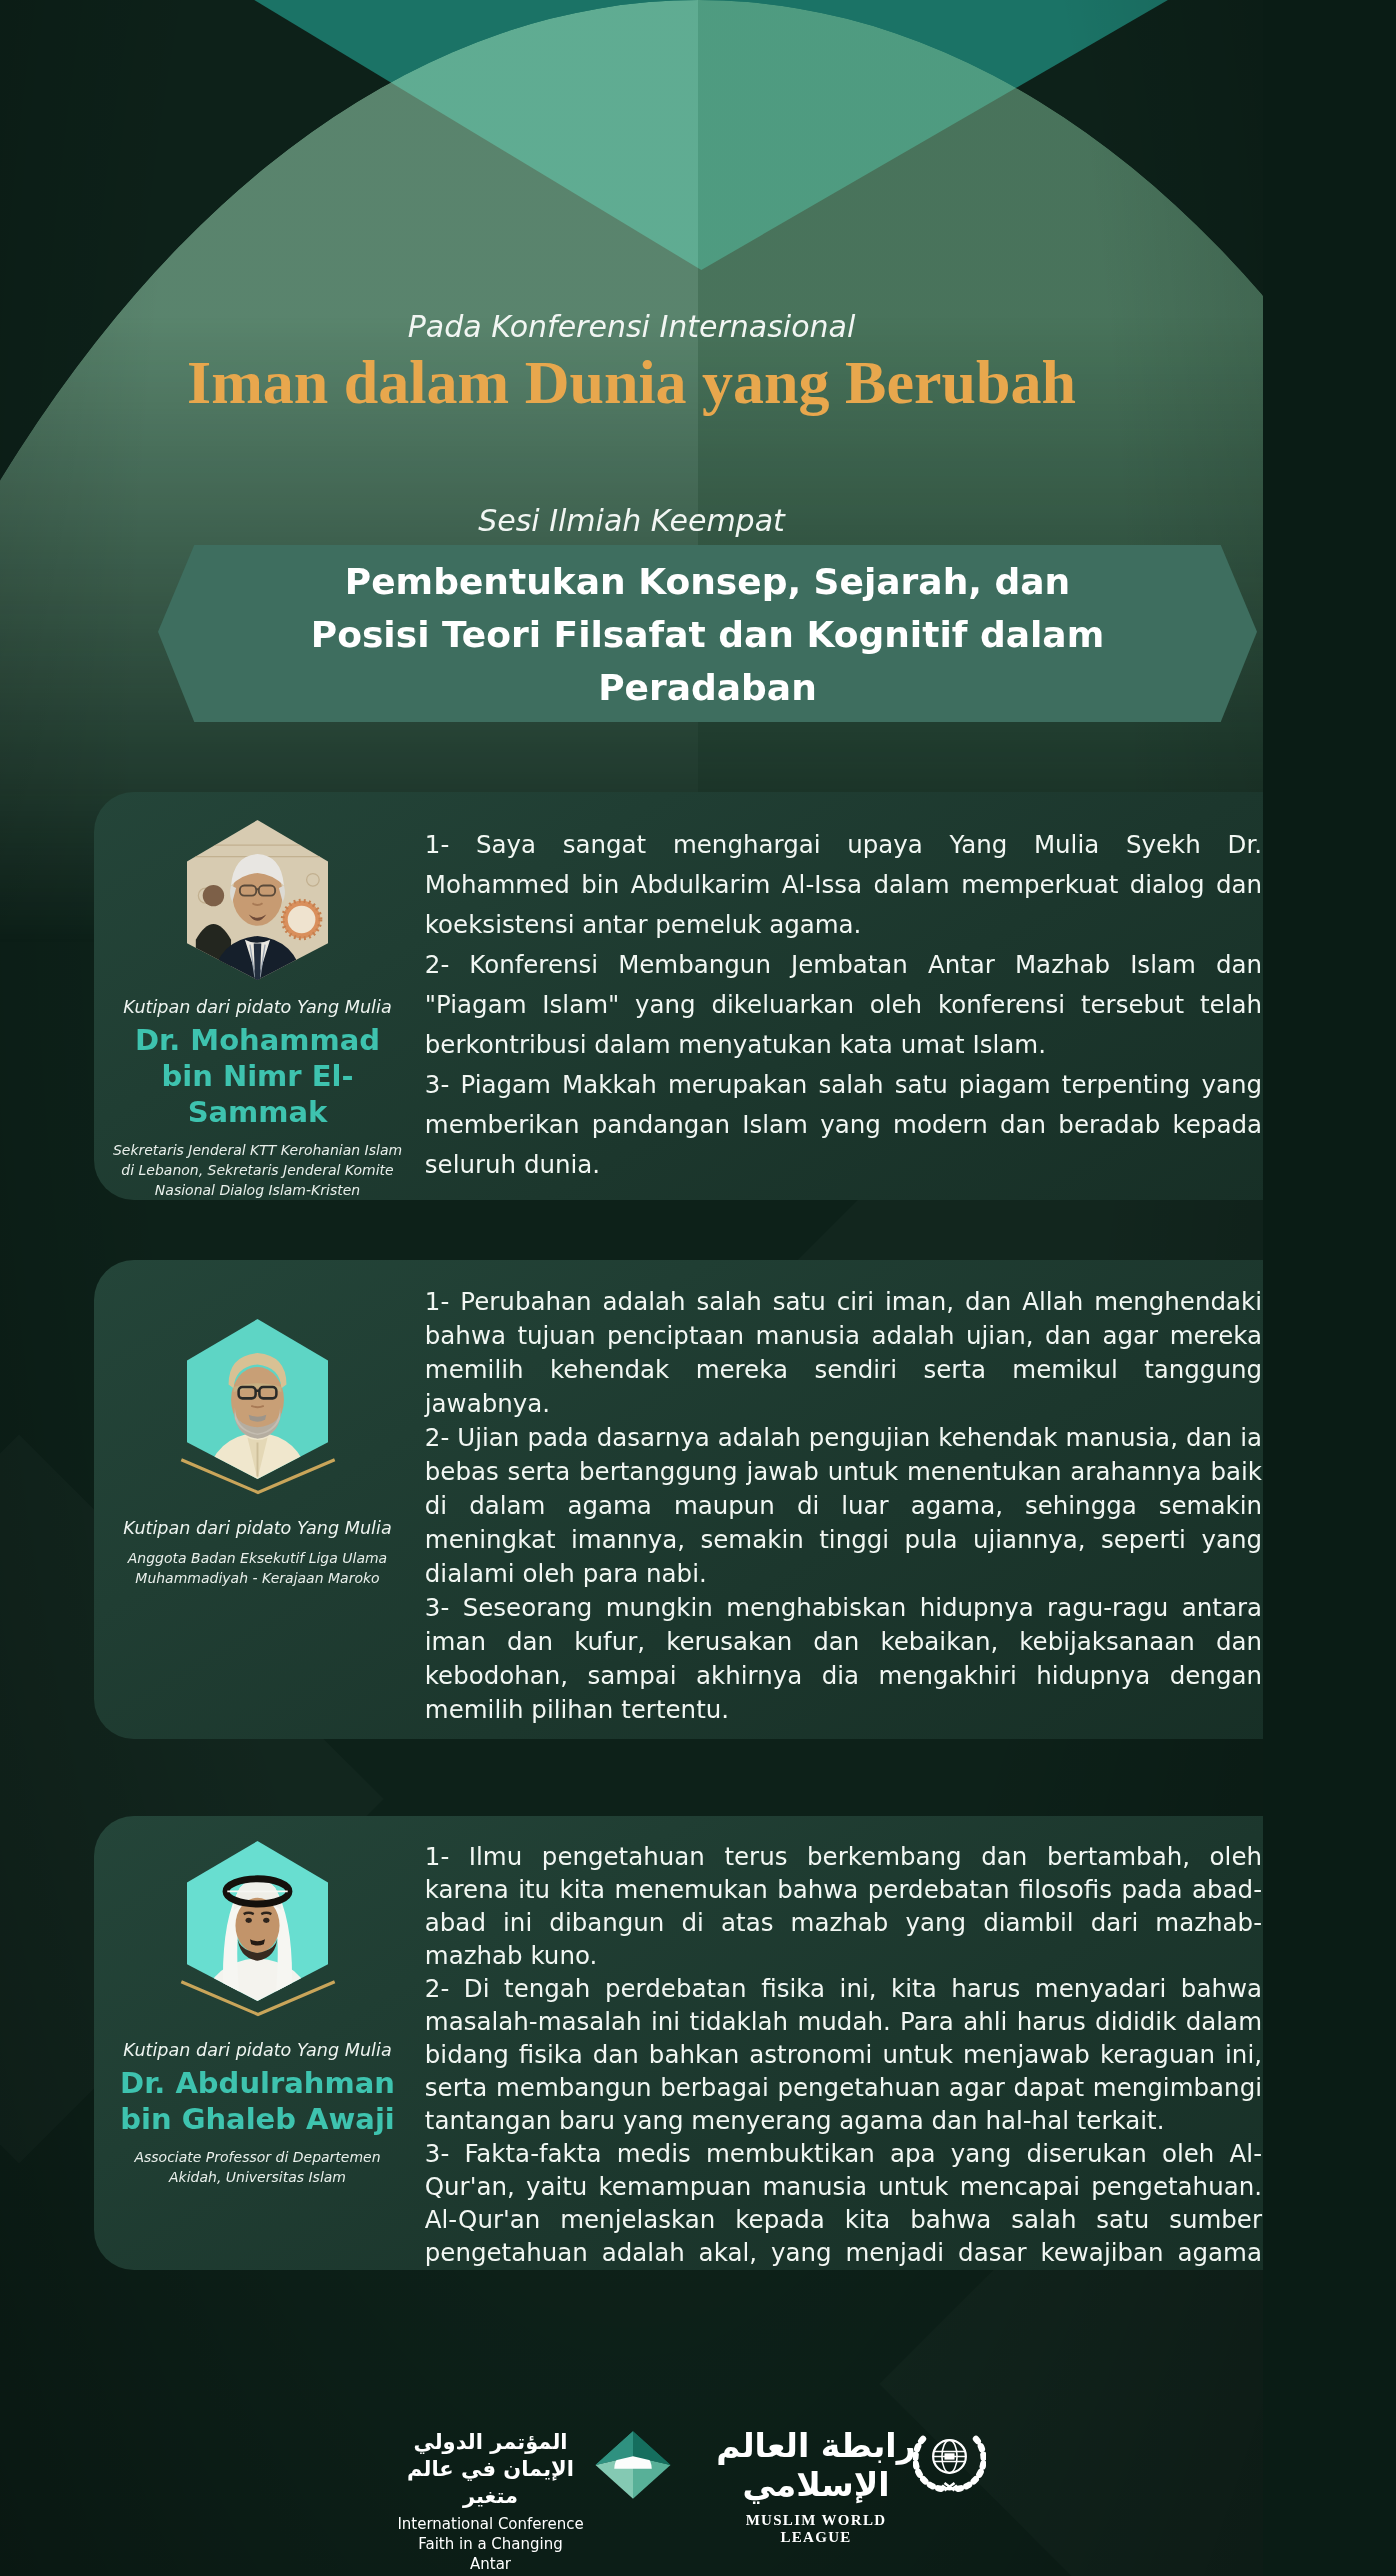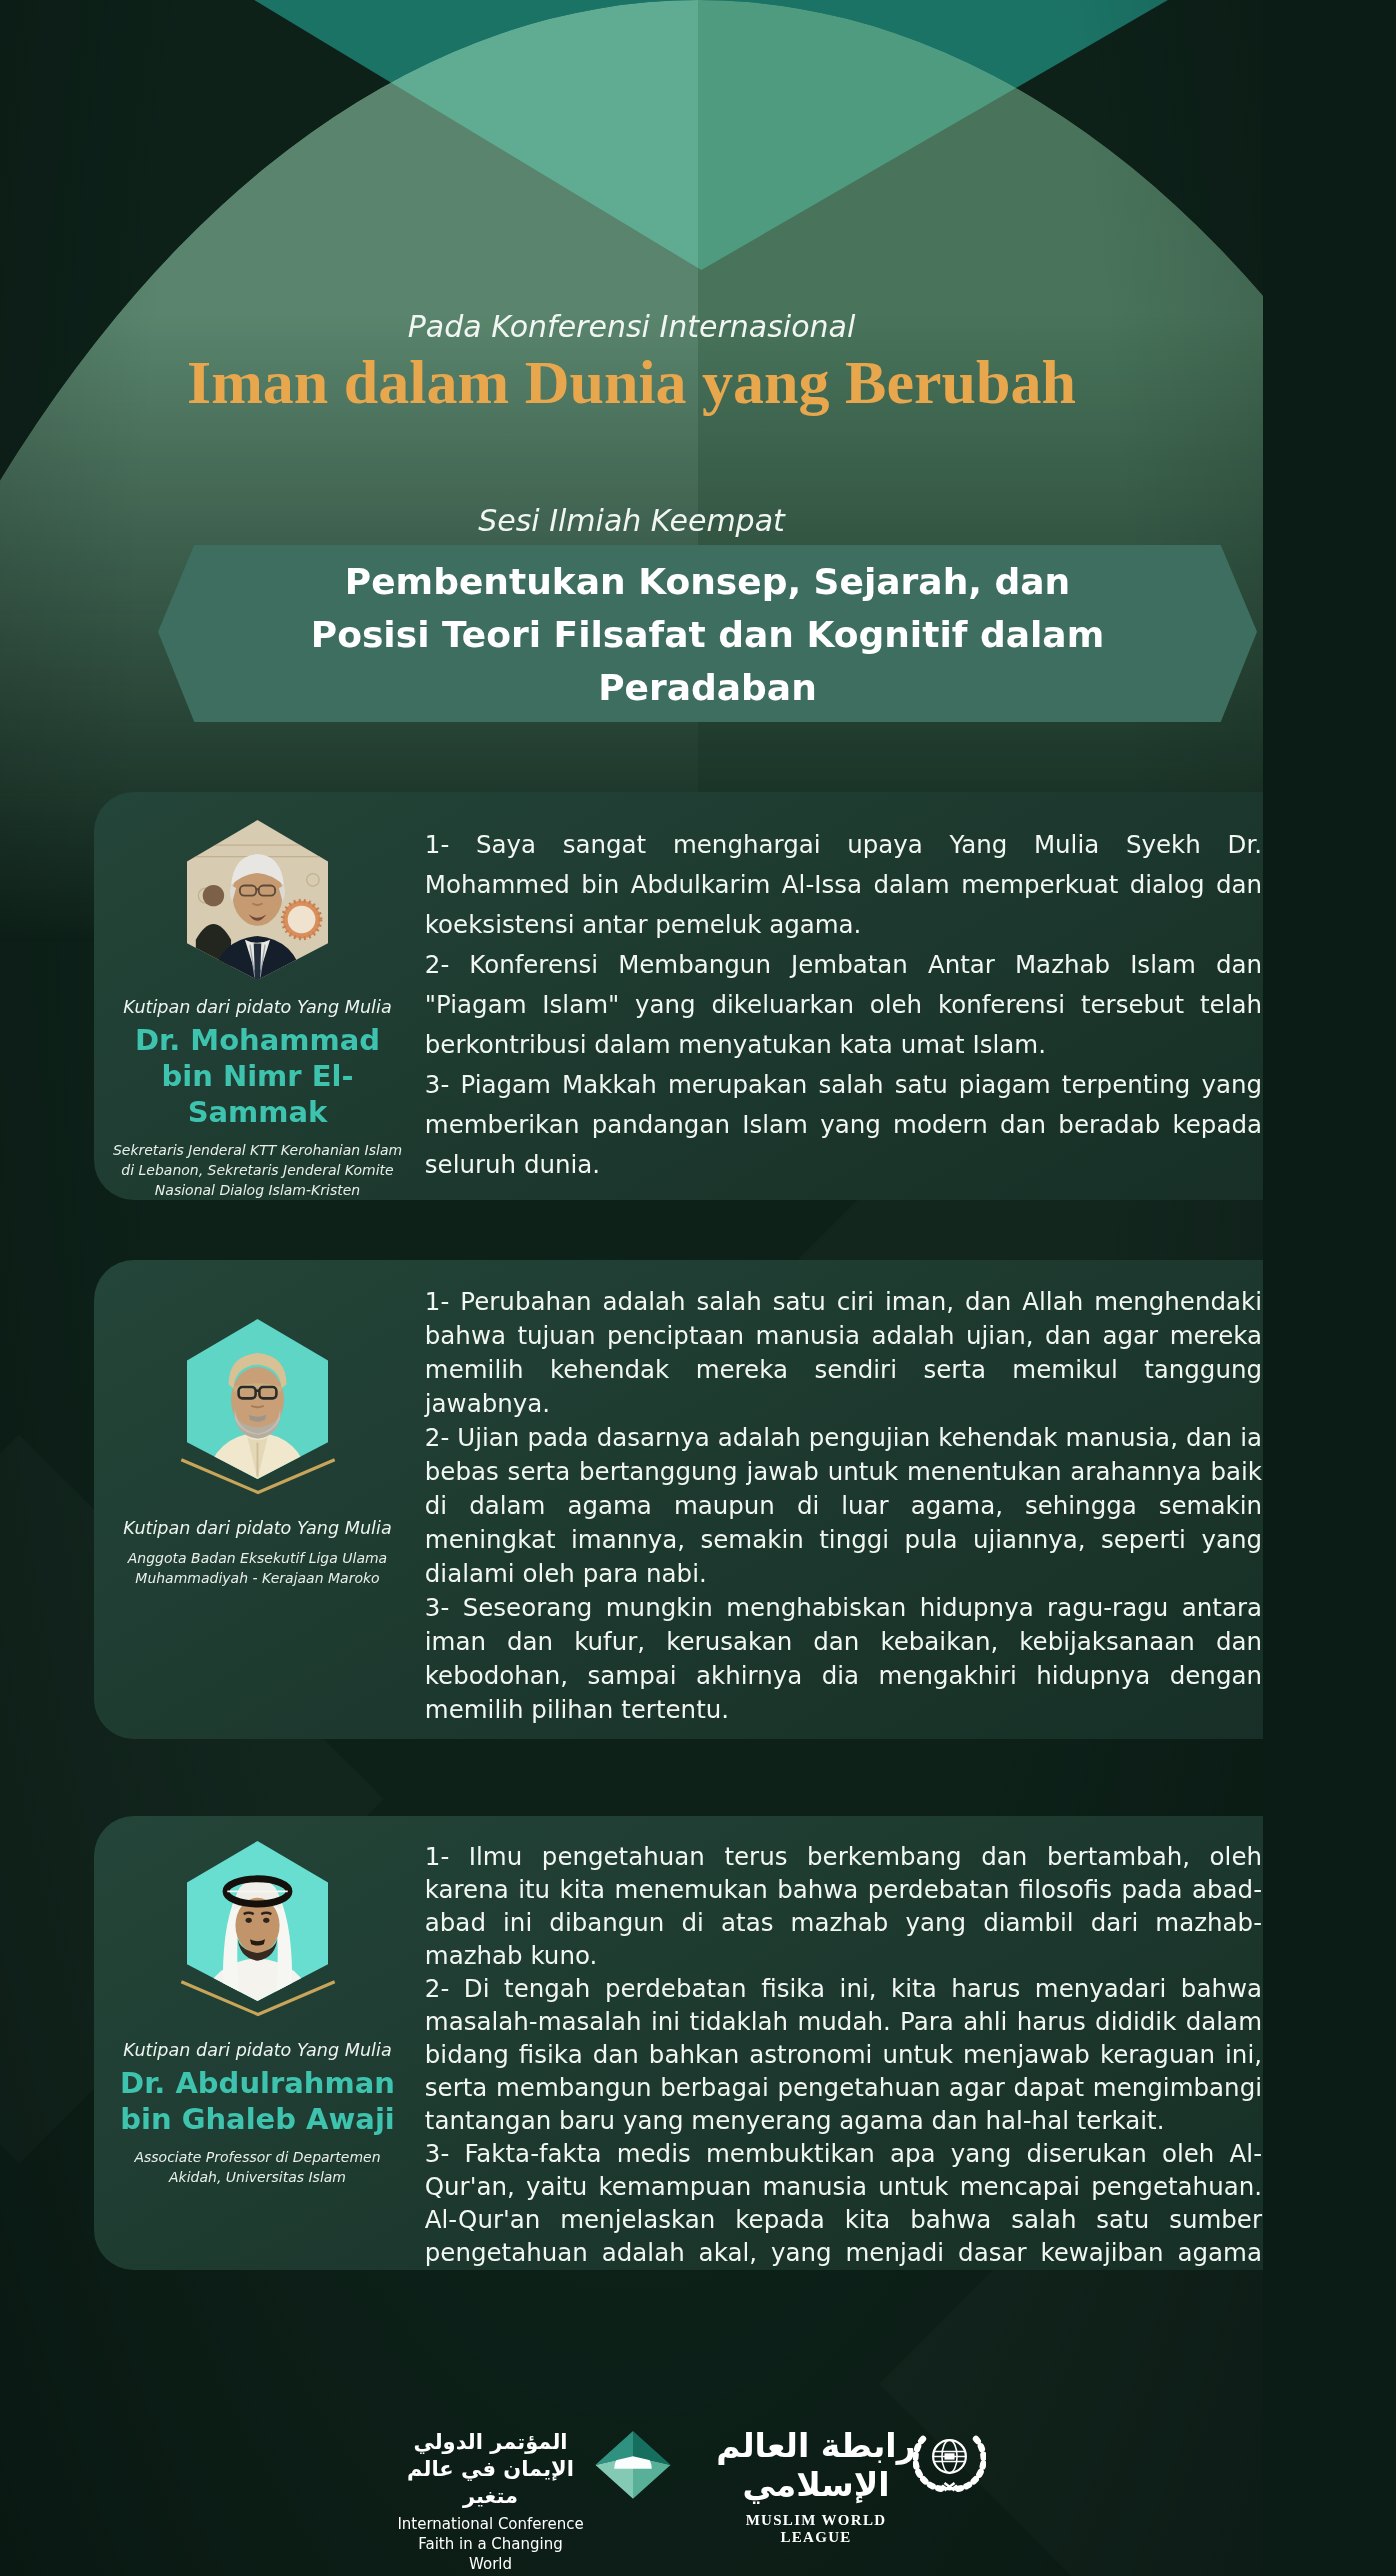--- a/index.html
+++ b/index.html
@@ -226,21 +226,21 @@
       <p>2- Di tengah perdebatan fisika ini, kita harus menyadari bahwa masalah-masalah ini tidaklah mudah. Para ahli harus dididik dalam bidang fisika dan bahkan astronomi untuk menjawab keraguan ini, serta membangun berbagai pengetahuan agar dapat mengimbangi tantangan baru yang menyerang agama dan hal-hal terkait.</p>
       <p>3- Fakta-fakta medis membuktikan apa yang diserukan oleh Al-Qur'an, yaitu kemampuan manusia untuk mencapai pengetahuan. Al-Qur'an menjelaskan kepada kita bahwa salah satu sumber pengetahuan adalah akal, yang menjadi dasar kewajiban agama dan pembeda antara manusia yang dimuliakan dengan akalnya dan makhluk lainnya.</p>
     </div>
   </div>
 
   <div class="f-left">
     <div class="f-ar">المؤتمر الدولي</div>
     <div class="f-ar">الإيمان في عالم متغير</div>
     <div class="f-en">
       <div>International  Conference</div>
-      <div>Faith in a Changing World</div>
+      <div>Faith in a Changing Antar</div>
     </div>
   </div>
 
   <svg class="gem" width="78" height="70" viewBox="0 0 124 112">
     <polygon points="62,2 2,56 62,42" fill="#2f9180"></polygon>
     <polygon points="62,2 122,56 62,42" fill="#156e5e"></polygon>
     <polygon points="2,56 62,42 62,110" fill="#84c9b3"></polygon>
     <polygon points="122,56 62,42 62,110" fill="#58b098"></polygon>
     <path d="M32,62 A30,30 0 1 1 92,62 Z" fill="#fbfdfc"></path>
     <polygon points="62,2 2,56 62,42" fill="#2f9180"></polygon>

